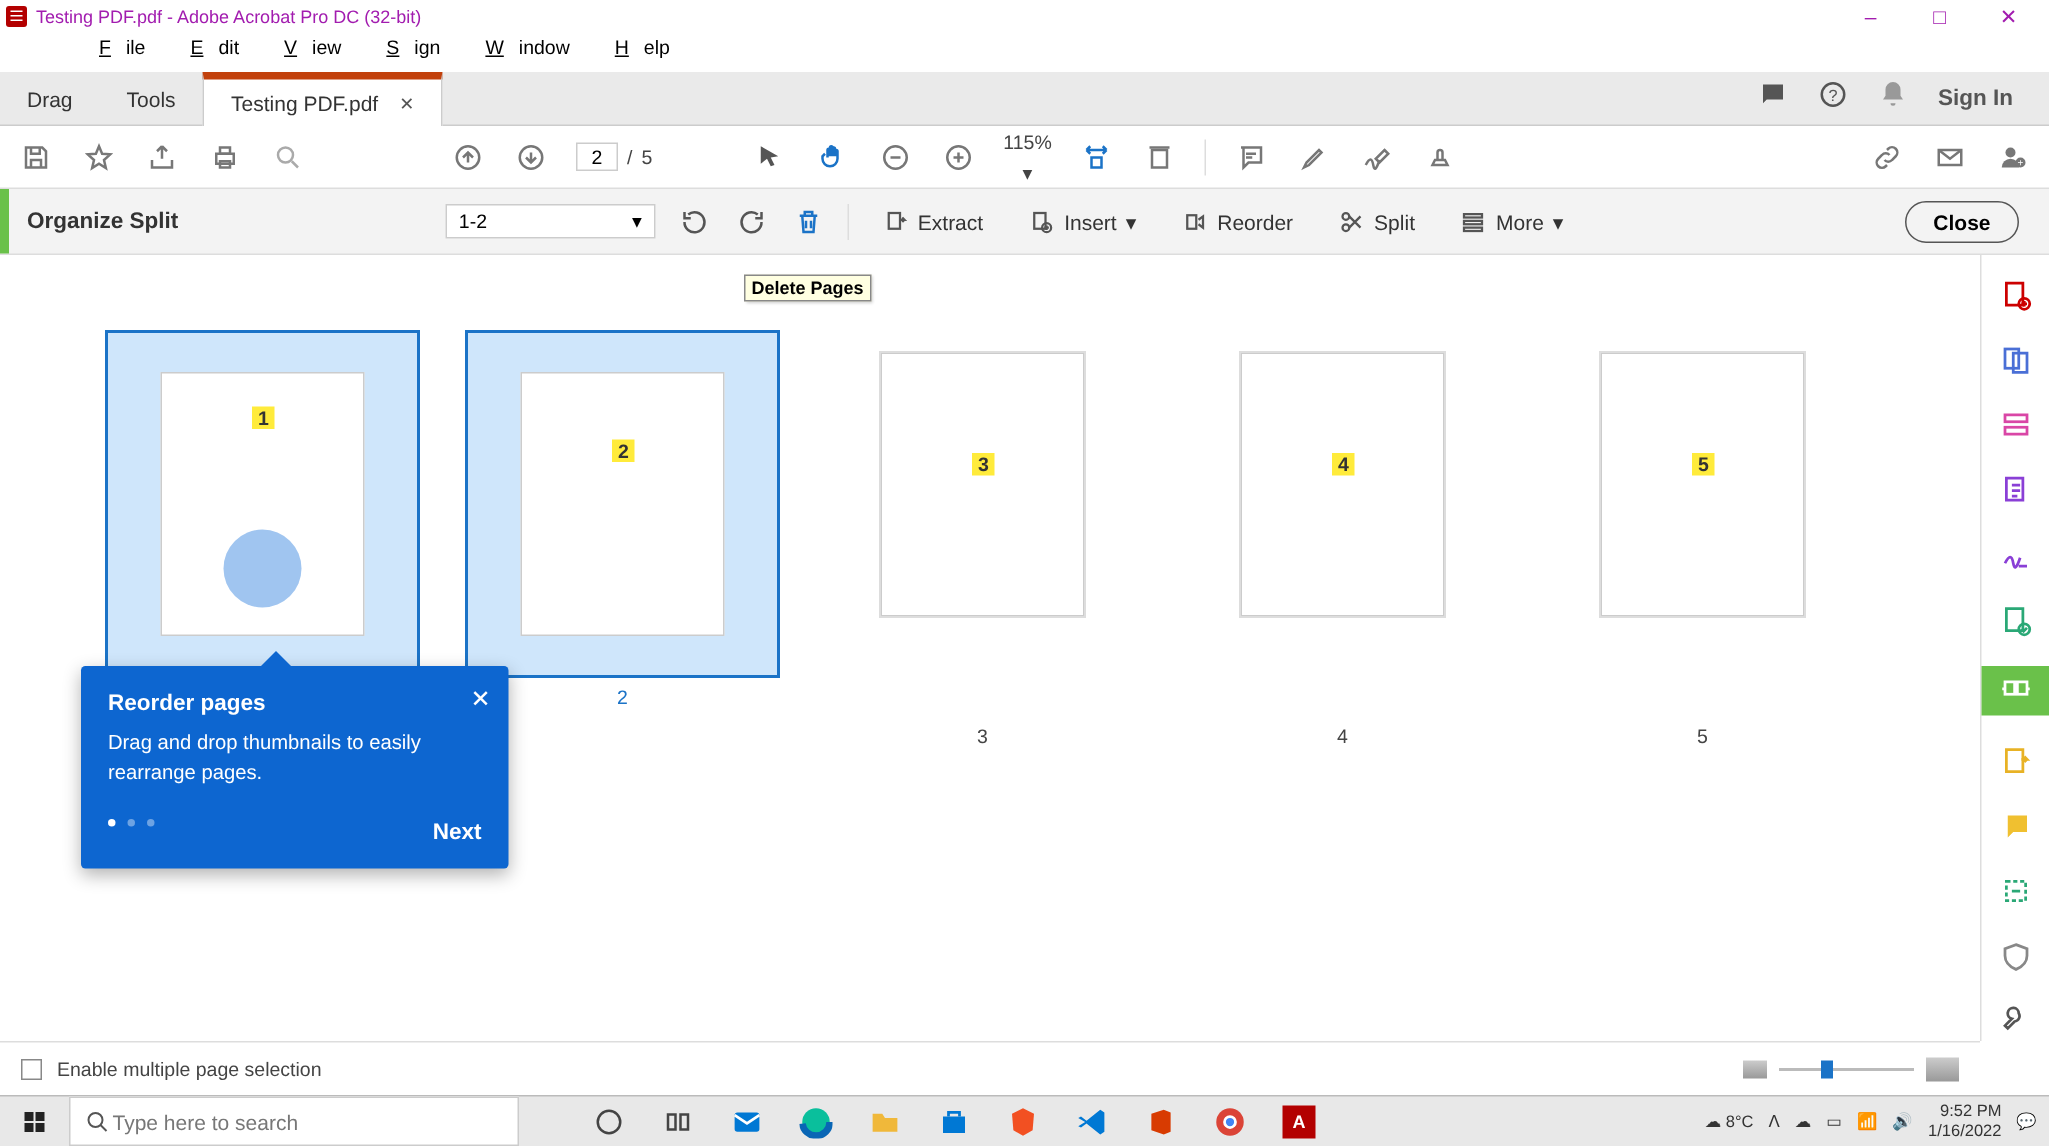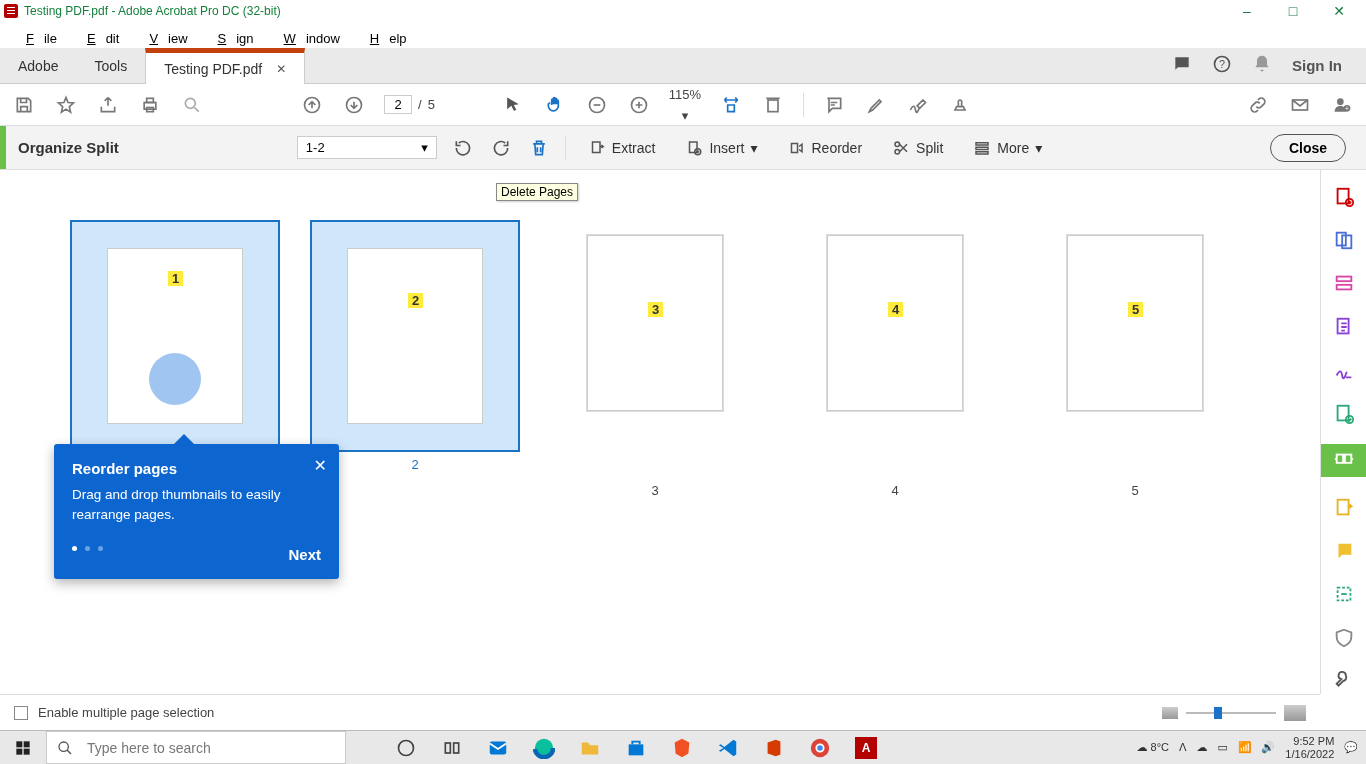--- a/index.html
+++ b/index.html
@@ -1,26 +1,26 @@
 <!DOCTYPE html>
 <html><head>
 <meta charset="utf-8">
 <style>
 * { margin: 0; padding: 0; box-sizing: border-box; font-family: "Segoe UI", Arial, sans-serif; }
 body { width: 1366px; height: 764px; background: #fff; overflow: hidden; position: relative; }
 
 
-.title-bar { height: 22px; display: flex; align-items: center; padding: 0 4px; font-size: 12px; color: #15803d; }
+.title-bar { height: 22px; display: flex; align-items: center; padding: 0 4px; font-size: 12px; color: #a21caf; }
 .title-bar .app-icon { width: 14px; height: 14px; background: #b30000; border-radius: 2px; margin-right: 6px; position: relative; }
 .title-bar .app-icon::after { content: ""; position: absolute; left: 3px; top: 6px; width: 8px; height: 1px; background: #fff; box-shadow: 0 -3px 0 #fff, 0 3px 0 #fff; }
 .win-controls { margin-left: auto; display: flex; }
 .win-btn { width: 46px; height: 22px; display: flex; align-items: center; justify-content: center; font-size: 14px; }
 
 
-.menu-bar { height: 26px; display: flex; align-items: flex-end; padding: 0 6px; font-size: 13px; }
+.menu-bar { height: 26px; display: flex; align-items: flex-start; padding: 0 6px; font-size: 13px; margin-left: 40px; }
 .menu-bar span { padding: 2px 10px; }
 .menu-bar span .ul { text-decoration: underline; }
 
 
 .tab-strip { height: 36px; background: #eaeaea; display: flex; align-items: stretch; border-bottom: 1px solid #ccc; }
 .tabx { padding: 0 18px; display: flex; align-items: center; font-size: 14px; color: #333; }
 .tabx.active { background: #fff; border-top: 5px solid #c2410c; border-left: 1px solid #ccc; border-right: 1px solid #ccc; margin-bottom: -1px; }
 .tabx .close-x { margin-left: 14px; font-size: 12px; color: #555; }
 .tab-strip .right-icons { margin-left: auto; display: flex; align-items: center; gap: 20px; padding-right: 24px; color: #555; }
 .sign-in { font-weight: 600; font-size: 15px; }
@@ -39,21 +39,21 @@
 .org-bar { height: 44px; background: #f3f3f3; display: flex; align-items: center; font-size: 15px; border-bottom: 1px solid #ddd; position: relative; }
 .org-bar .green-stripe { width: 6px; height: 100%; background: #6ac14a; }
 .org-bar .title { font-weight: 600; padding-left: 12px; color: #333; }
 .page-range-dd { width: 140px; border: 1px solid #ccc; background: #fff; font-size: 13px; padding: 3px 8px; display: flex; align-items: center; justify-content: space-between; }
 .org-btn { display: flex; align-items: center; gap: 6px; padding: 4px 8px; font-size: 14px; color: #333; }
 .org-btn svg { width: 18px; height: 18px; }
 .close-btn { margin-left: auto; margin-right: 20px; border: 1.5px solid #555; border-radius: 18px; padding: 5px 18px; font-size: 14px; font-weight: 600; }
 .org-controls { display: flex; align-items: center; gap: 14px; margin-left: 178px; }
 
 
-.tooltip { position: absolute; left: 496px; top: 183px; background: #ffffe1; border: 1px solid #888; font-size: 12px; padding: 1px 4px; z-index: 50; box-shadow: 1px 1px 2px rgba(0,0,0,0.2); }
+.tooltip { position: absolute; left: 496px; top: 183px; background: #ffffe1; border: 1px solid #888; font-size: 12px; padding: 1px 4px; z-index: 50; box-shadow: 1px 1px 2px rgba(0,0,0,0.2); font-weight: bold; }
 
 
 .content-wrap { position: absolute; top: 170px; left: 0; right: 46px; bottom: 70px; overflow: hidden; }
 .thumbs { position: absolute; top: 50px; left: 70px; display: flex; gap: 30px; }
 .thumb { position: relative; }
 .thumb-inner { width: 210px; height: 232px; display: flex; align-items: center; justify-content: center; }
 .thumb-inner.sel { background: #cfe6fb; border: 2px solid #1b73c7; }
 .page-rect { width: 136px; height: 176px; background: #fff; border: 1px solid #ccc; position: relative; }
 .thumb-inner:not(.sel) .page-rect { box-shadow: 0 0 0 1px #ddd; }
 .page-num-lbl { position: absolute; bottom: -20px; left: 0; right: 0; text-align: center; font-size: 13px; color: #444; }
@@ -82,21 +82,21 @@
 .bottom-bar { position: absolute; bottom: 34px; left: 0; right: 46px; height: 36px; border-top: 1px solid #ddd; display: flex; align-items: center; padding: 0 14px; font-size: 13px; color: #444; }
 .bottom-bar .cb { width: 14px; height: 14px; border: 1px solid #888; margin-right: 10px; }
 .bottom-bar .slider-grp { margin-left: auto; display: flex; align-items: center; gap: 8px; }
 .mini-thumb { width: 16px; height: 12px; background: linear-gradient(#ccc,#999); }
 .slider-track { width: 90px; height: 2px; background: #bbb; position: relative; }
 .slider-track .knob { position: absolute; left: 28px; top: -5px; width: 8px; height: 12px; background: #1b73c7; }
 
 
 .taskbar { position: absolute; bottom: 0; left: 0; right: 0; height: 34px; background: #e8e8e8; border-top: 1px solid #bbb; display: flex; align-items: center; }
 .taskbar .start { width: 46px; height: 100%; display: flex; align-items: center; justify-content: center; font-size: 16px; color: #222; }
-.taskbar .search { flex: 0 0 300px; height: 100%; background: #fff; border: 1px solid #ccc; display: flex; align-items: center; padding: 0 10px; gap: 14px; color: #777; font-size: 14px; }
+.taskbar .search { flex: 0 0 300px; height: 100%; background: #fff; border: 1px solid #ccc; display: flex; align-items: center; padding: 0 10px; gap: 2px; color: #777; font-size: 14px; }
 .taskbar .tray { margin-left: auto; display: flex; align-items: center; gap: 10px; padding-right: 8px; font-size: 11px; color: #333; }
 .taskbar .tb-icons { display: flex; gap: 6px; margin-left: 40px; }
 .tb-app { width: 40px; height: 34px; display: flex; align-items: center; justify-content: center; }
 .clock { text-align: right; line-height: 1.15; font-size: 11px; }
 
 .ico { display: inline-block; }
 </style>
 </head>
 <body>
 
@@ -114,21 +114,21 @@
   <span><span class="ul">F</span>ile</span>
   <span><span class="ul">E</span>dit</span>
   <span><span class="ul">V</span>iew</span>
   <span><span class="ul">S</span>ign</span>
   <span><span class="ul">W</span>indow</span>
   <span><span class="ul">H</span>elp</span>
 </div>
 
 <div class="tab-strip">
   <div class="tabx">
-      <span>Adobe</span>
+      <span>Drag</span>
     </div>
   <div class="tabx">
       <span>Tools</span>
     </div>
   <div class="tabx active">
     <span>Testing PDF.pdf</span>
     <span class="close-x">✕</span>
   </div>
   <div class="right-icons">
     <span class="ico">

